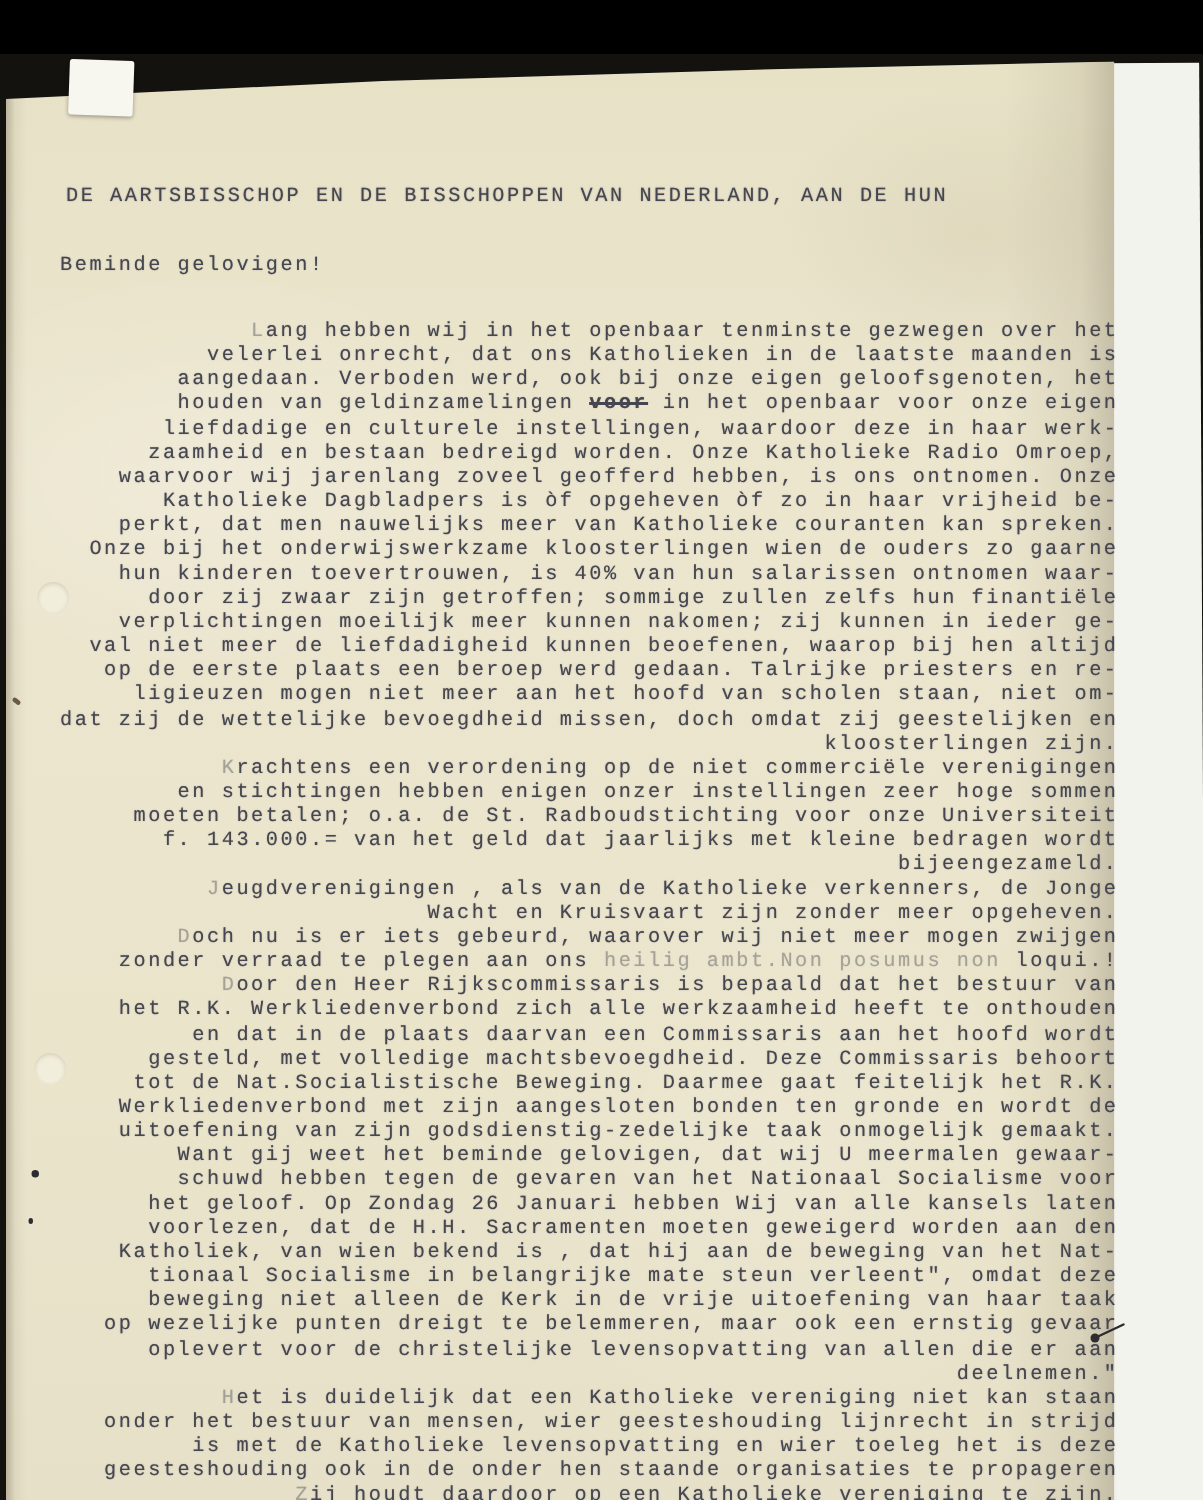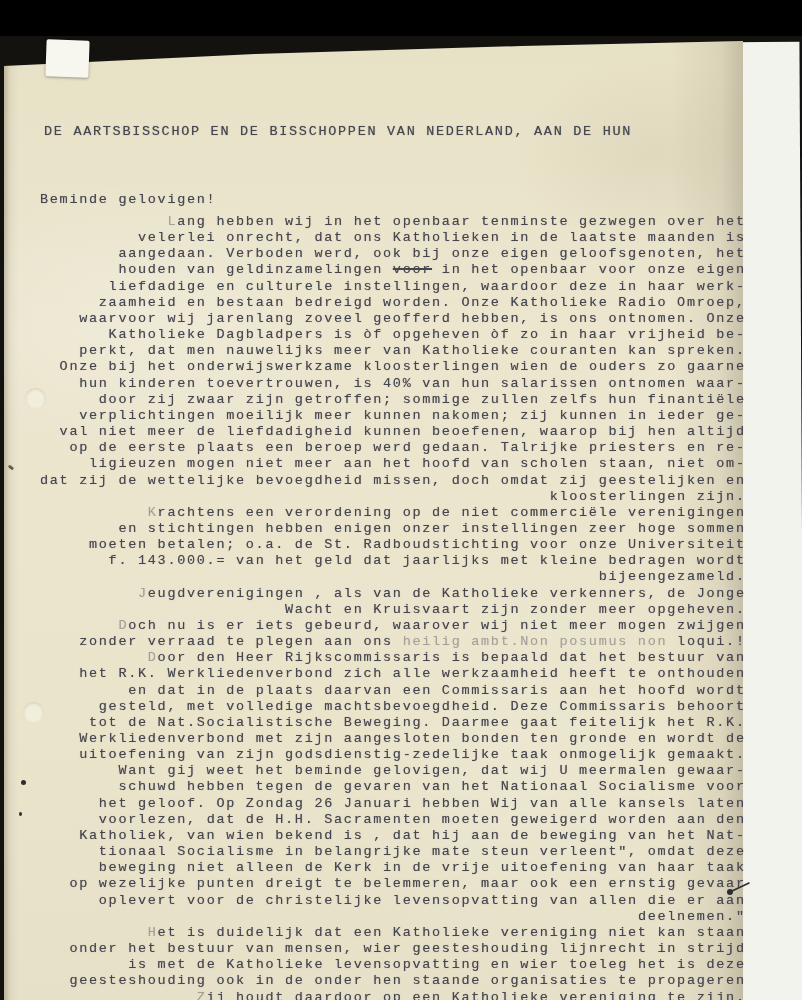--- a/index.html
+++ b/index.html
@@ -62,36 +62,36 @@
   .pen-mark{position:absolute;left:722px;top:843px;z-index:3;}
   
   .text-layer{position:absolute;z-index:4;color:var(--ink);}
   .heading{
     left:44px;top:80px;
     font-size:13.5px;letter-spacing:1.7px;line-height:31px;
     white-space:pre;
     text-shadow:0 0 1px rgba(69,70,85,0.6);
   }
   .salutation{
-    left:40px;top:156px;
+    left:40px;top:134px;
     font-size:13.5px;letter-spacing:1.7px;line-height:16px;
     white-space:pre;
     text-shadow:0 0 0.8px rgba(69,70,85,0.5);
   }
   .body-text{
     left:40px;top:178px;
     font-size:13.5px;letter-spacing:1.7px;line-height:16.15px;
     white-space:pre;
     text-shadow:0 0 0.8px rgba(69,70,85,0.5);
     text-align:right;
   }
   .line{white-space:pre;}
   .line.indent{padding-left:59px;}
   .faded{opacity:0.42;}
-  .strike{text-decoration:line-through;text-decoration-thickness:1.6px;}
+  .strike{text-decoration:line-through;text-decoration-thickness:1.6px;font-weight:bold;}
 </style>
 </head>
 <body>
 
 <div class="scan">
 
   <div class="under-sheet"></div>
 
   <div class="paper"></div>
 

